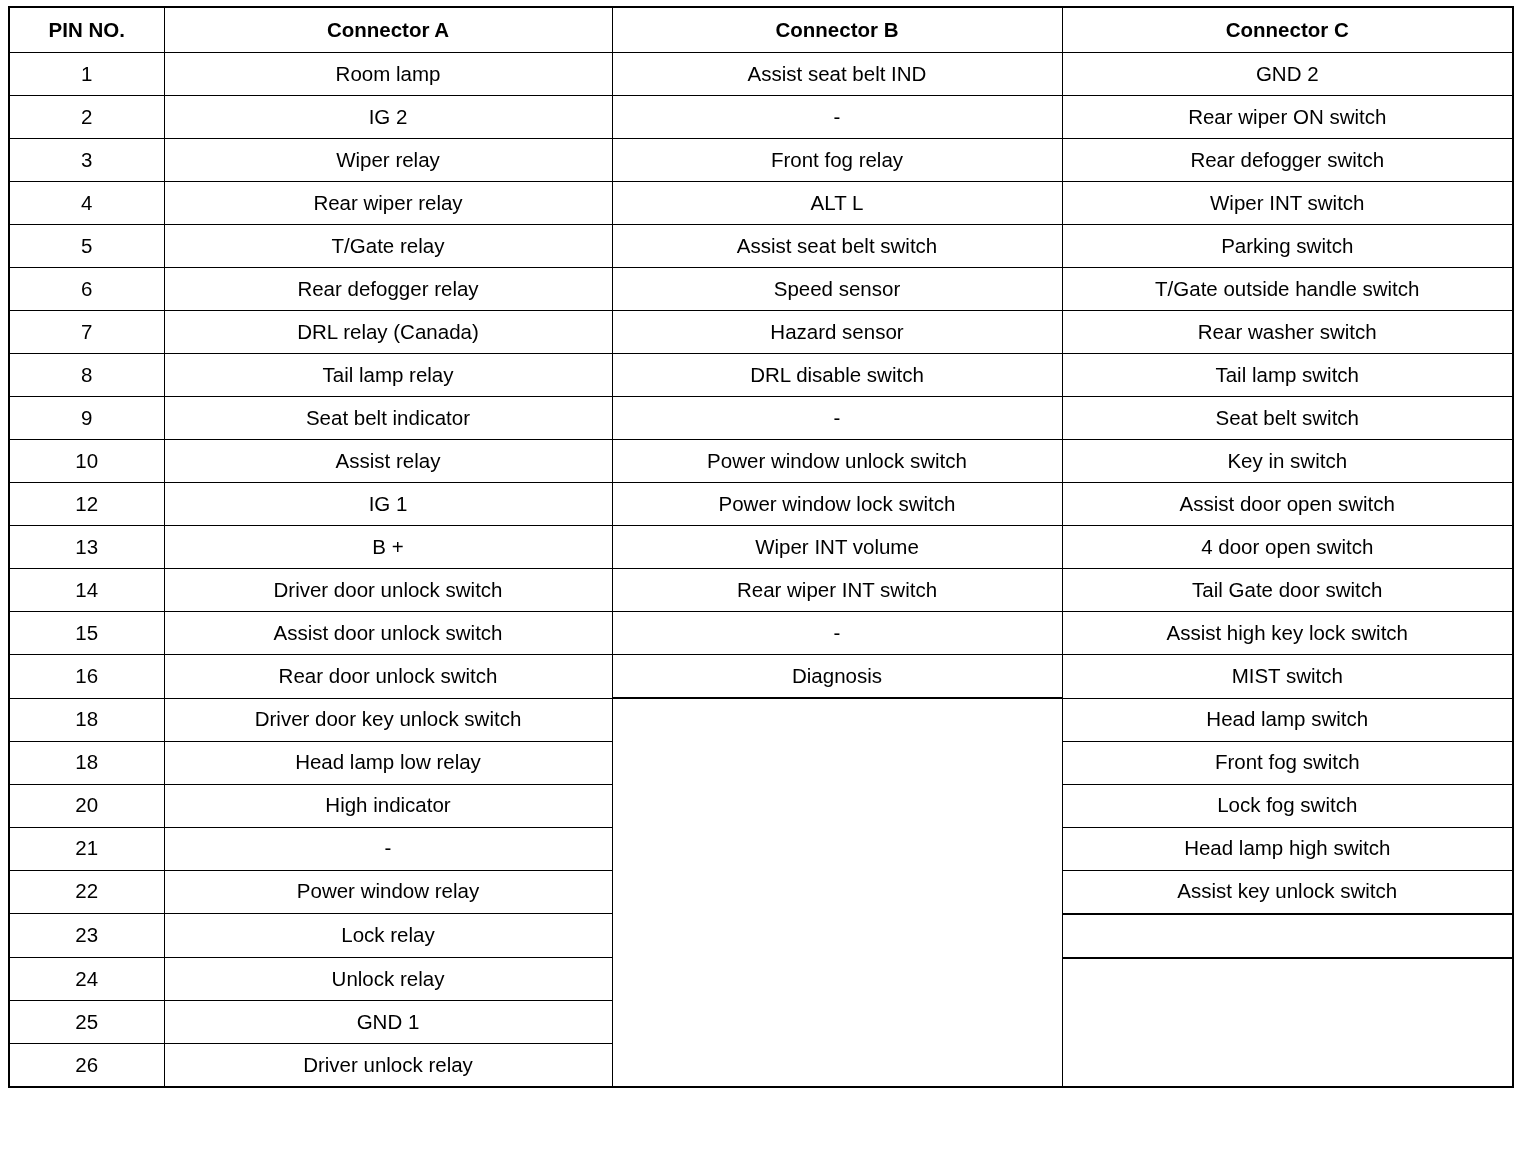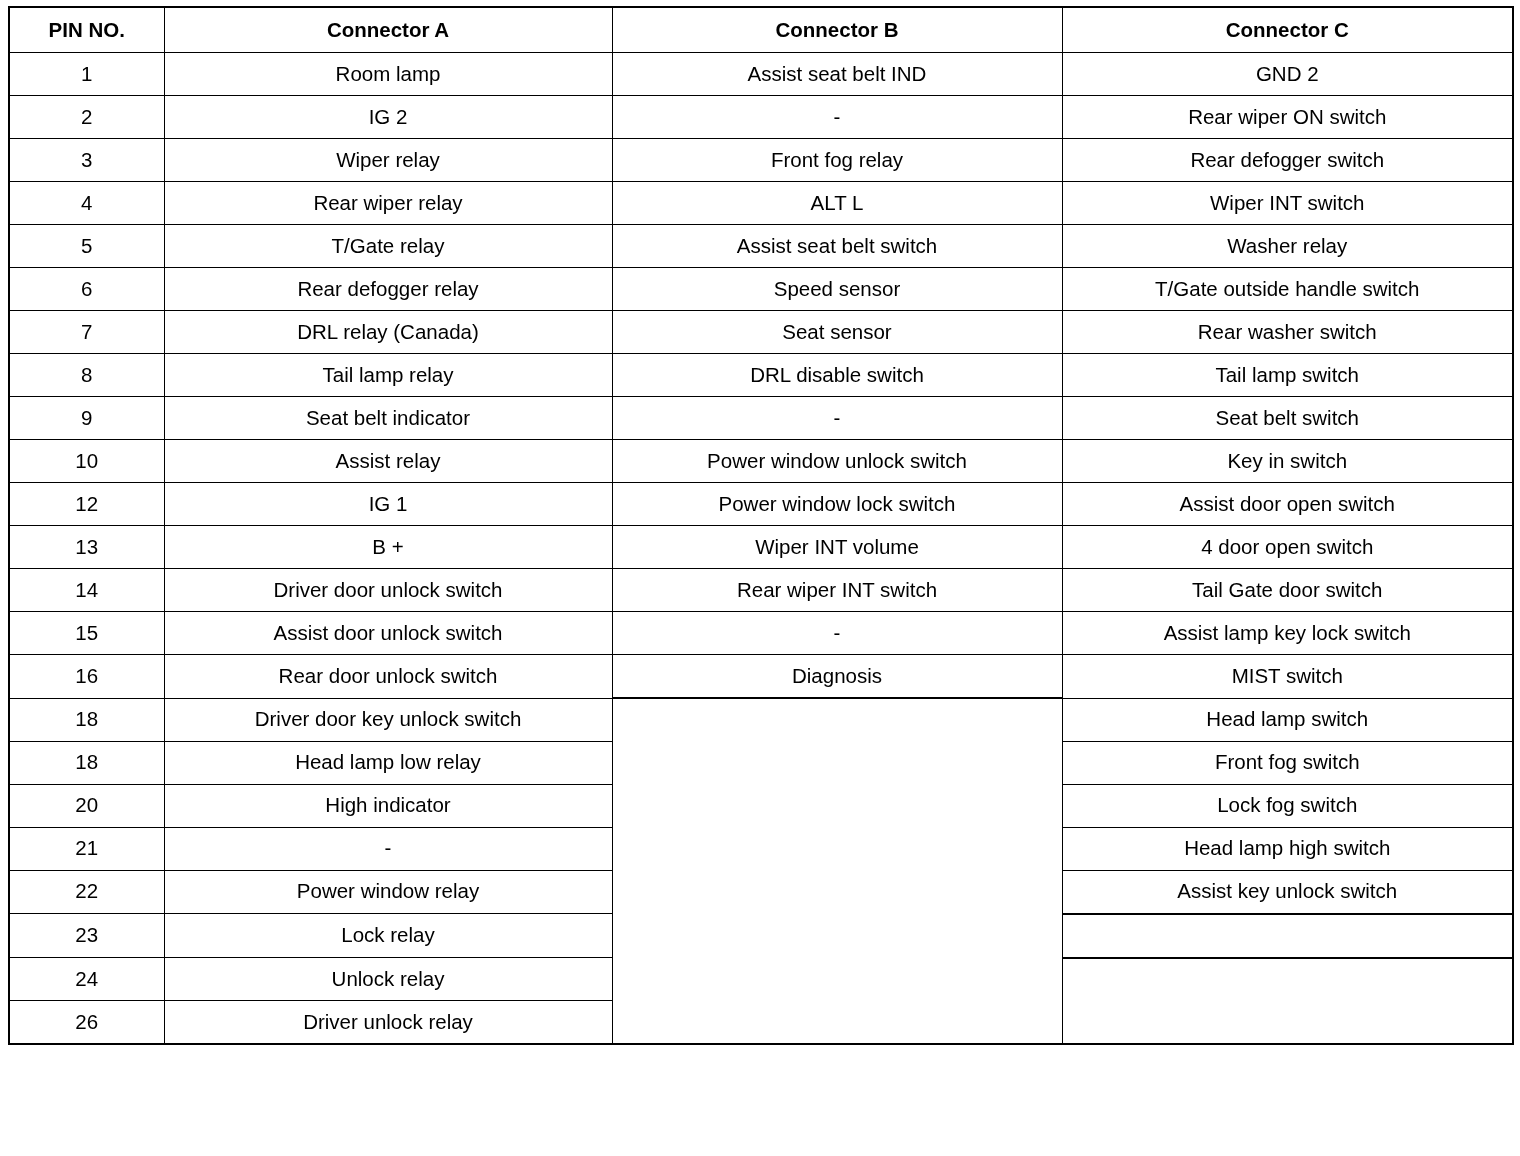--- a/index.html
+++ b/index.html
@@ -102,32 +102,32 @@
         <tr>
           <td>4</td>
           <td>Rear wiper relay</td>
           <td>ALT L</td>
           <td>Wiper INT switch</td>
         </tr>
         <tr>
           <td>5</td>
           <td>T/Gate relay</td>
           <td>Assist seat belt switch</td>
-          <td>Washer relay</td>
+          <td>Parking switch</td>
         </tr>
         <tr>
           <td>6</td>
           <td>Rear defogger relay</td>
           <td>Speed sensor</td>
           <td>T/Gate outside handle switch</td>
         </tr>
         <tr>
           <td>7</td>
           <td>DRL relay (Canada)</td>
-          <td>Seat sensor</td>
+          <td>Hazard sensor</td>
           <td>Rear washer switch</td>
         </tr>
         <tr>
           <td>8</td>
           <td>Tail lamp relay</td>
           <td>DRL disable switch</td>
           <td>Tail lamp switch</td>
         </tr>
         <tr>
           <td>9</td>
@@ -156,21 +156,21 @@
         <tr>
           <td>14</td>
           <td>Driver door unlock switch</td>
           <td>Rear wiper INT switch</td>
           <td>Tail Gate door switch</td>
         </tr>
         <tr>
           <td>15</td>
           <td>Assist door unlock switch</td>
           <td>-</td>
-          <td>Assist lamp key lock switch</td>
+          <td>Assist high key lock switch</td>
         </tr>
         <tr>
           <td>16</td>
           <td>Rear door unlock switch</td>
           <td style="border-bottom: 2.5px solid rgb(0, 0, 0);">Diagnosis</td>
           <td>MIST switch</td>
         </tr>
         <tr>
           <td>18</td>
           <td>Driver door key unlock switch</td>
@@ -203,20 +203,26 @@
         </tr>
         <tr>
           <td>23</td>
           <td>Lock relay</td>
           <td class="empty" style="border-top: none;"></td>
           <td class="empty empty-last" style="border-top: 1.5px solid rgb(0, 0, 0);"></td>
         </tr>
         <tr>
           <td>24</td>
           <td>Unlock relay</td>
+          <td class="empty" style="border-top: none;"></td>
+          <td class="empty" style="border-top: none;"></td>
+        </tr>
+        <tr>
+          <td>25</td>
+          <td>GND 1</td>
           <td class="empty" style="border-top: none;"></td>
           <td class="empty" style="border-top: none;"></td>
         </tr>
         <tr class="last">
           <td>26</td>
           <td>Driver unlock relay</td>
           <td class="empty" style="border-top: none;"></td>
           <td class="empty" style="border-top: none;"></td>
         </tr>
       </tbody>

